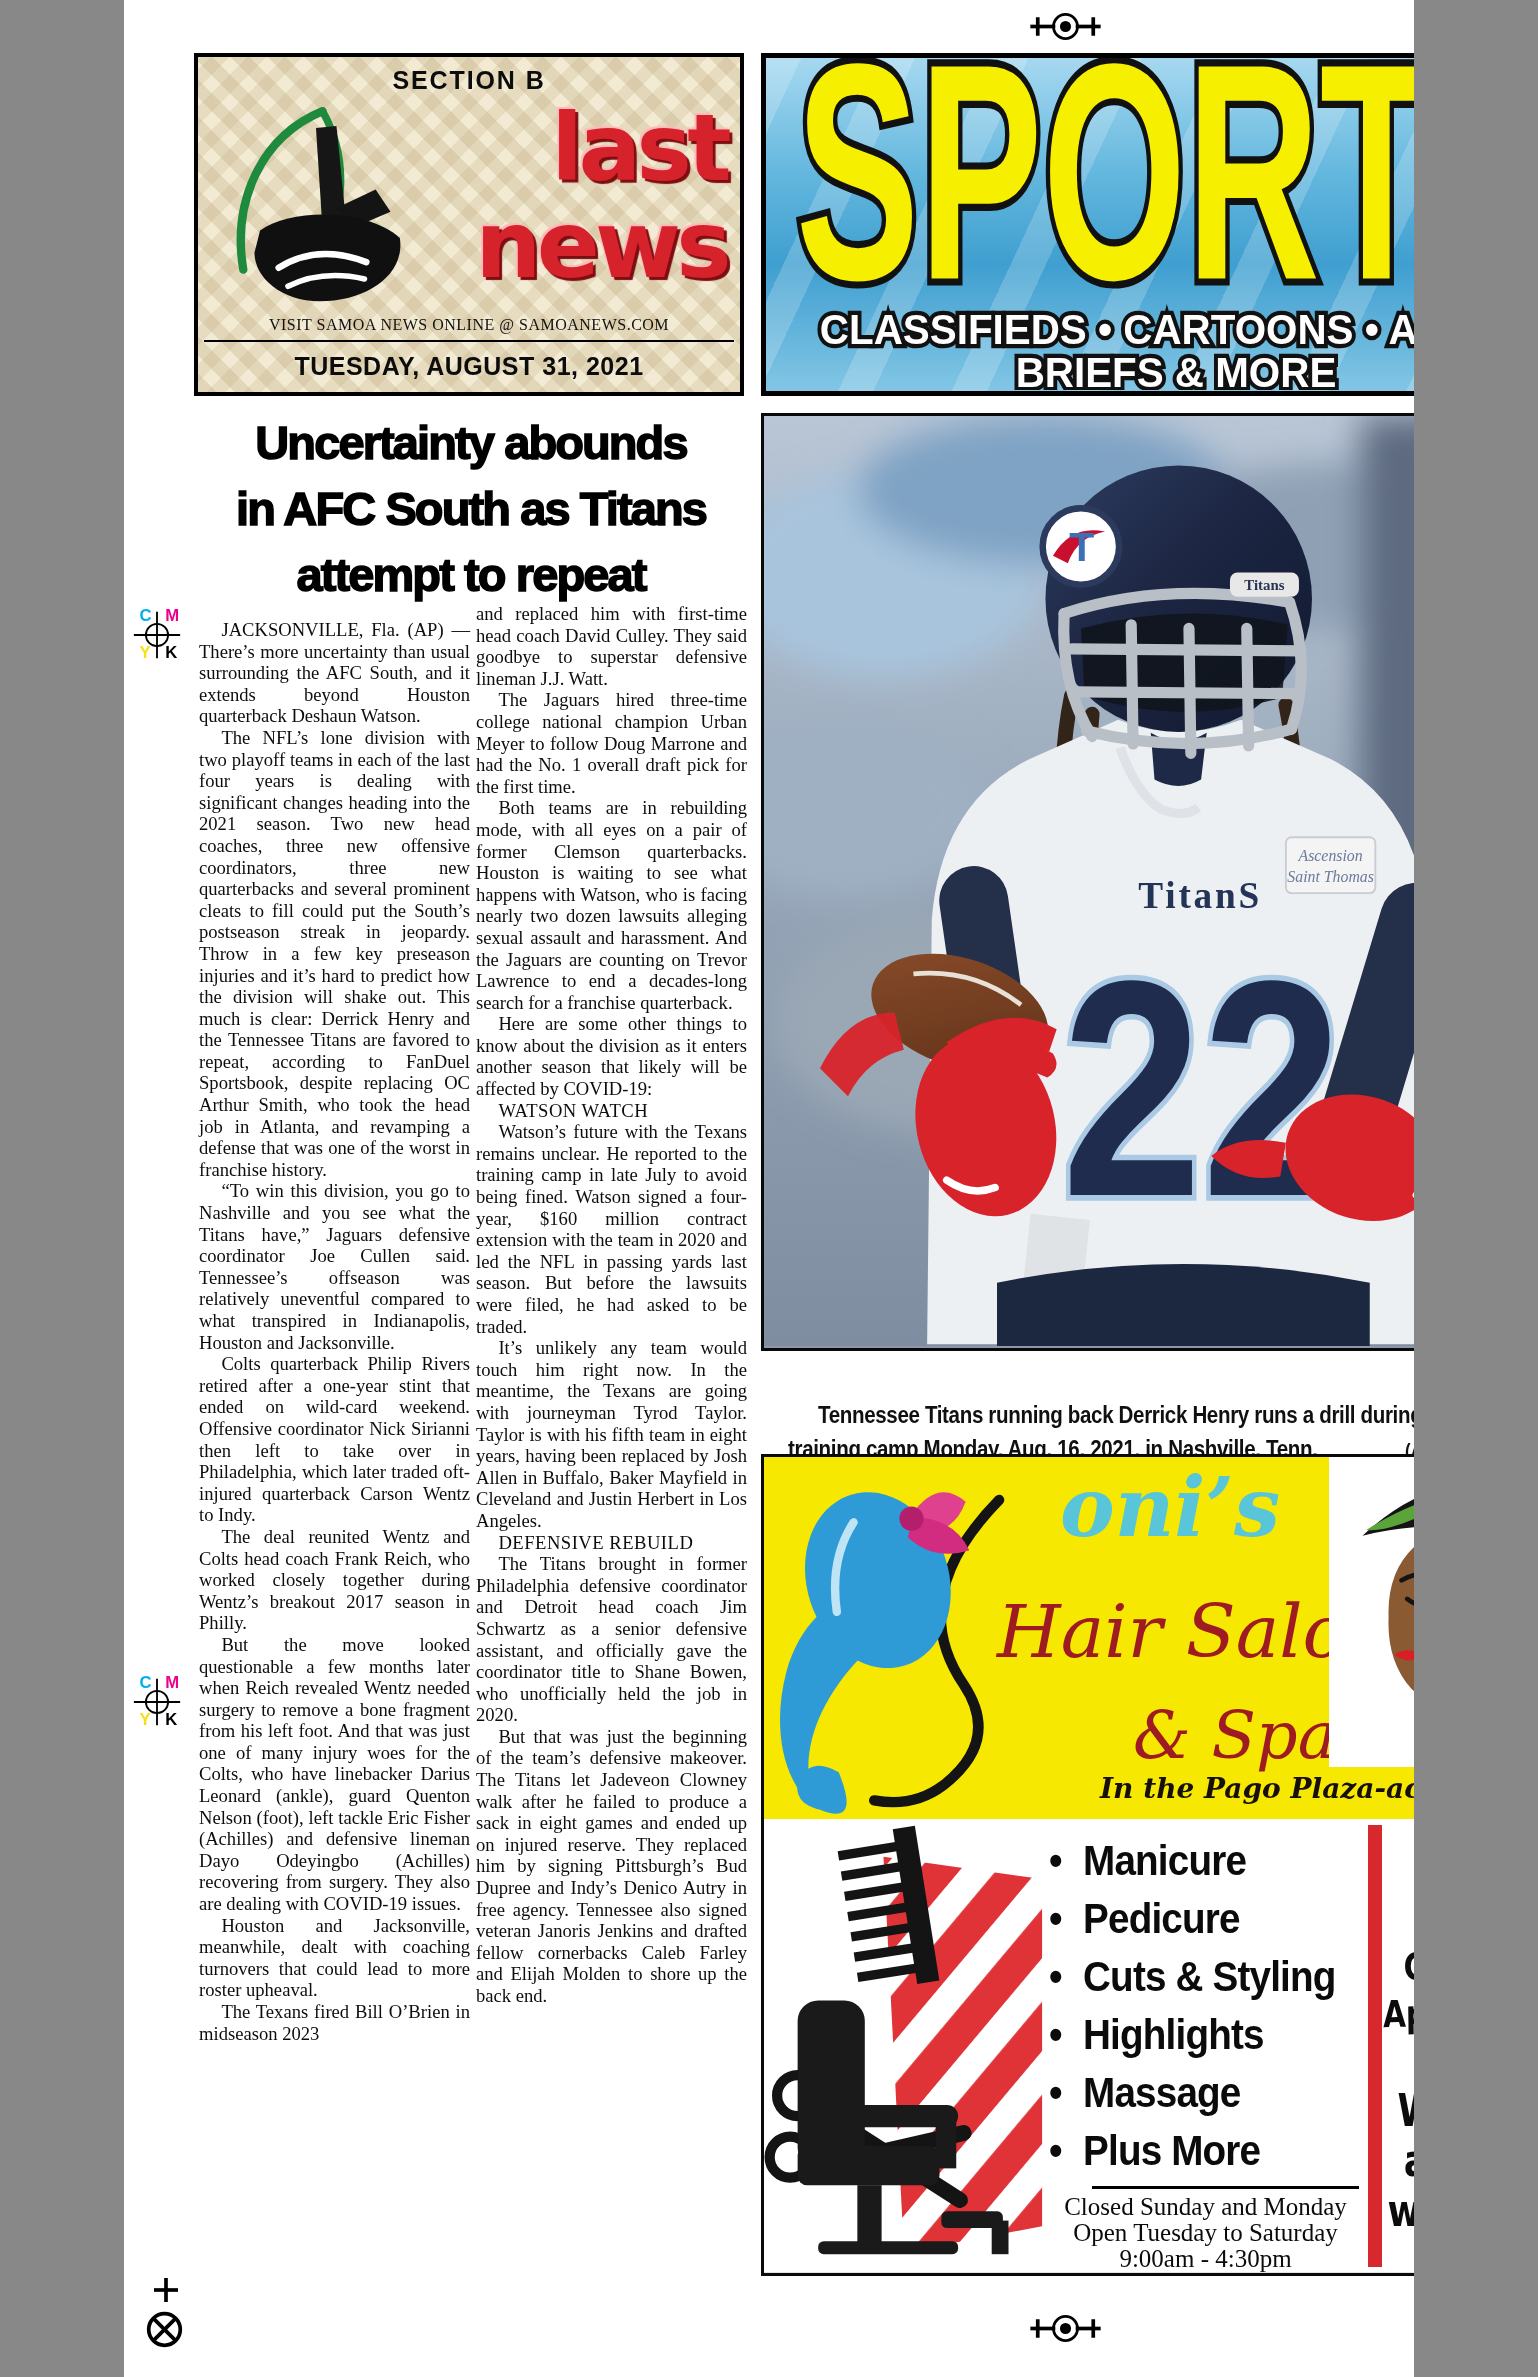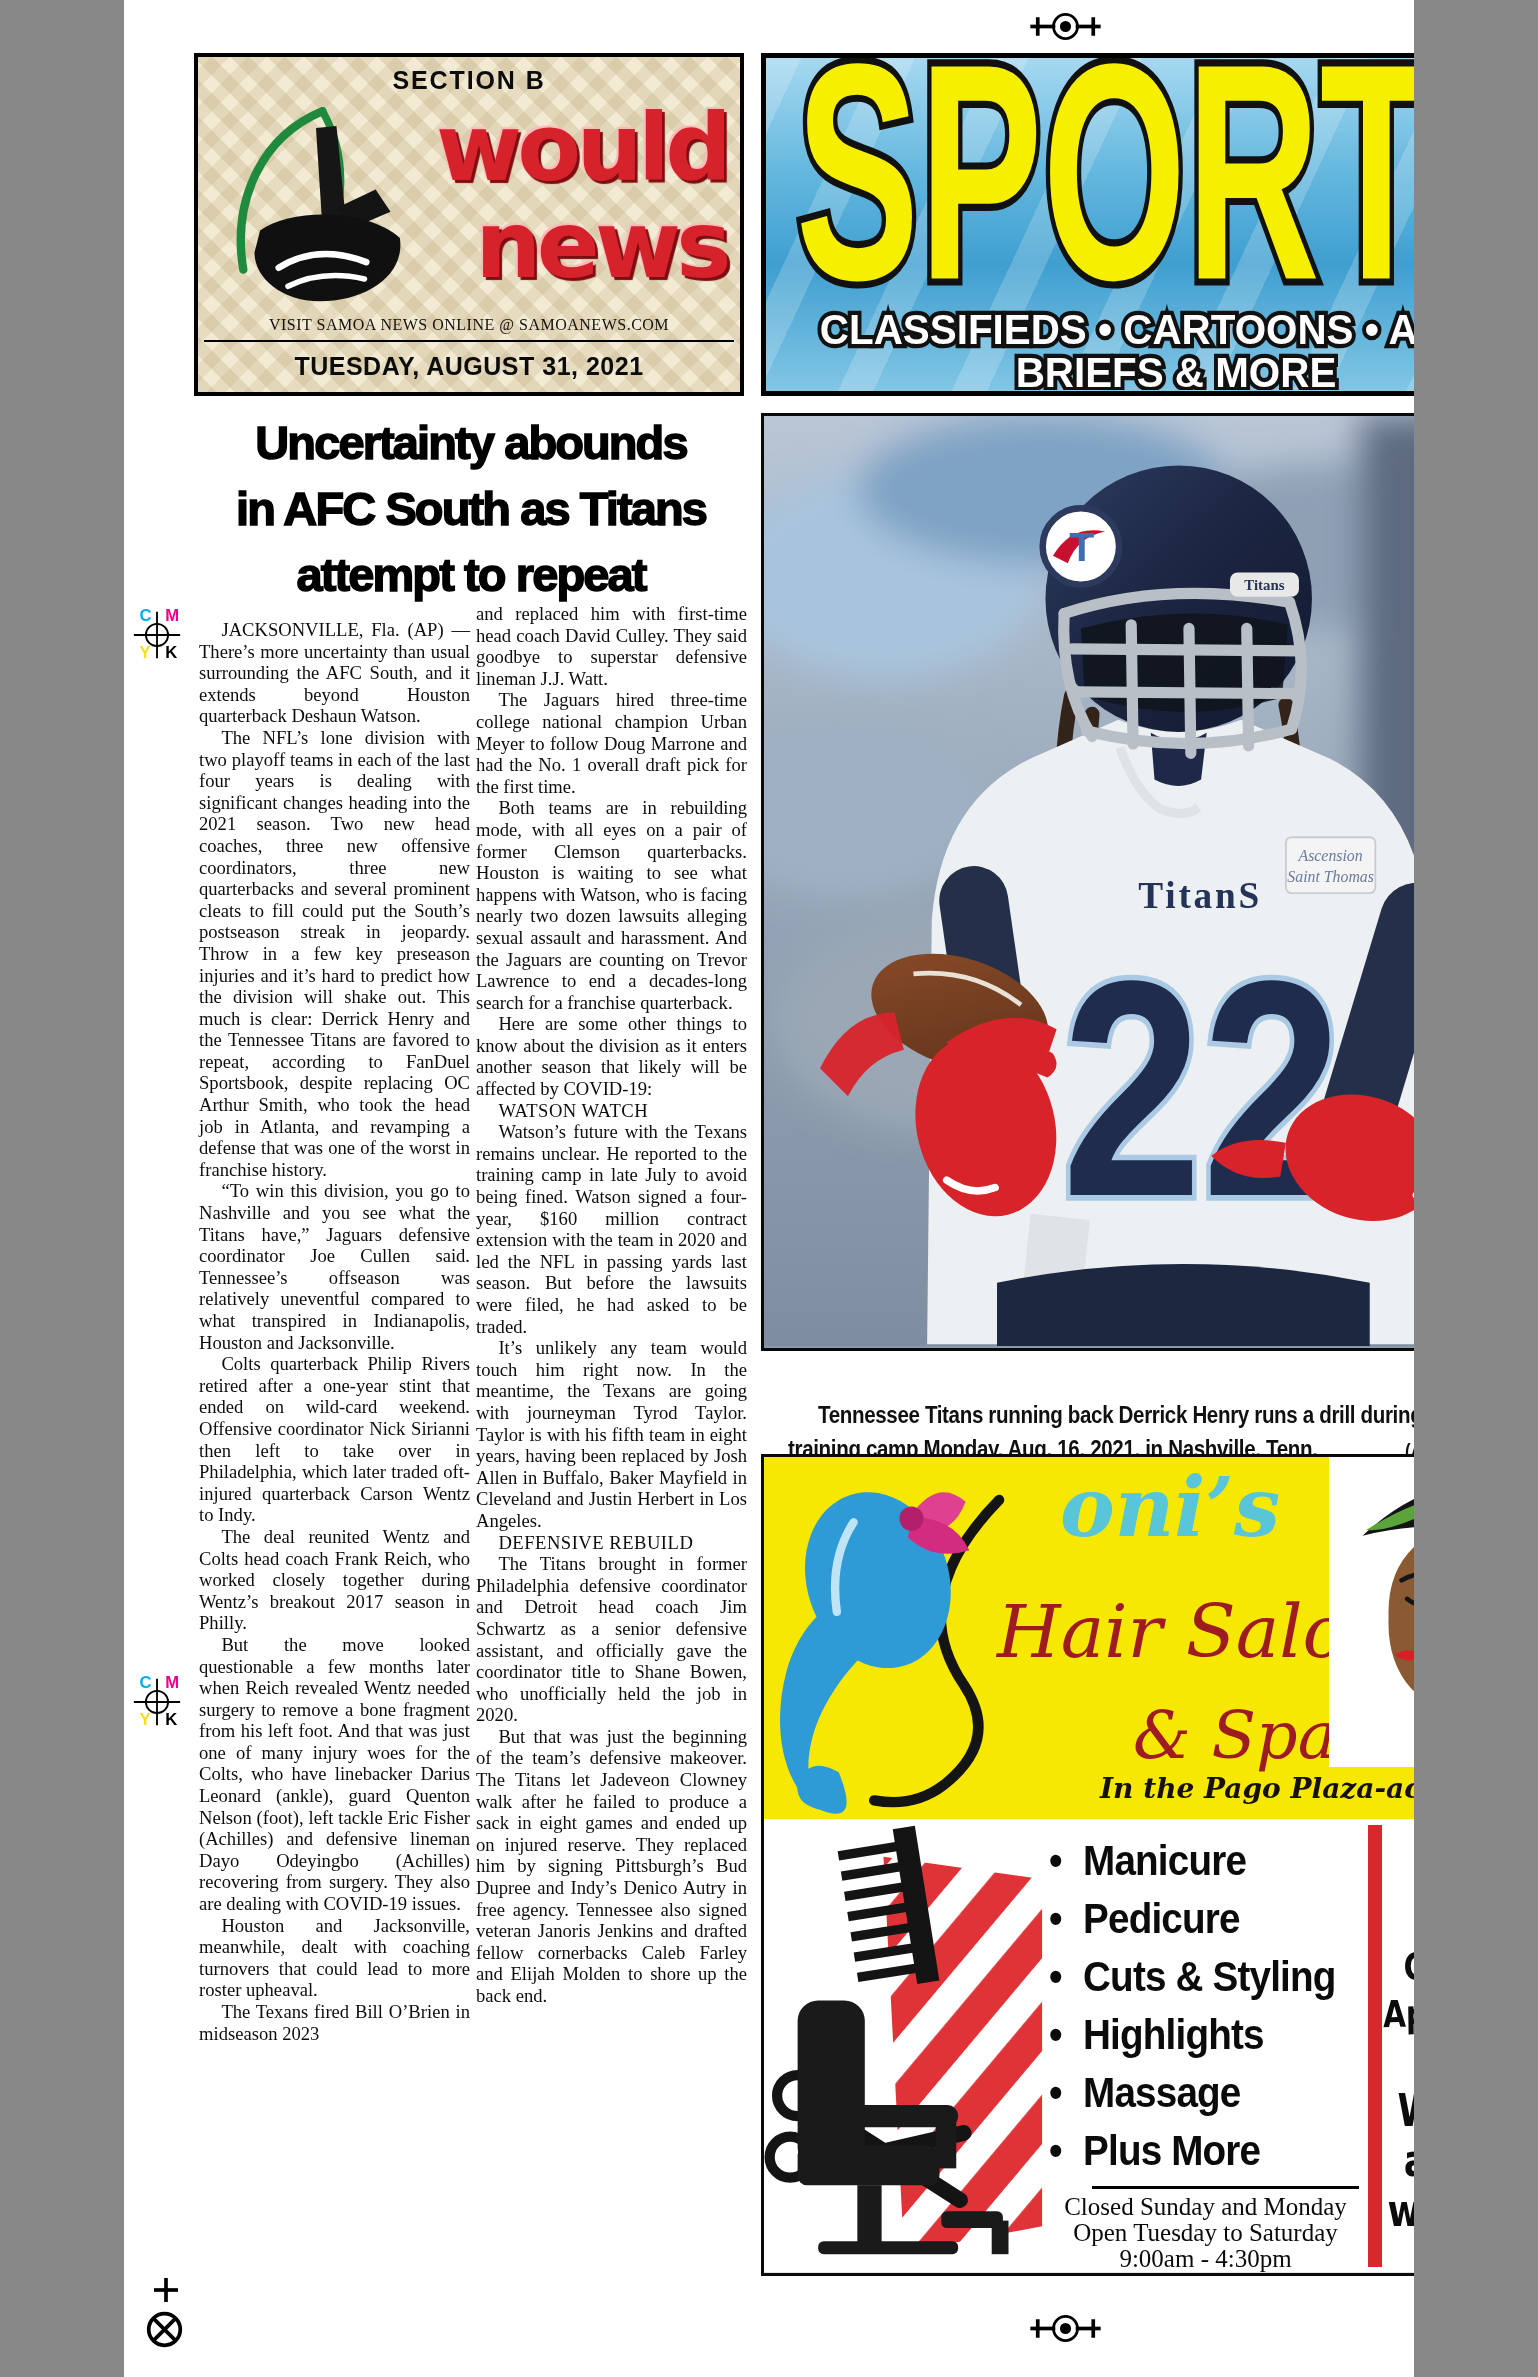--- a/index.html
+++ b/index.html
@@ -109,21 +109,21 @@
     <div class="sectionb">SECTION B</div>
     <svg class="abs" style="left:7.5px;top:41px;" width="233" height="222" viewBox="0 0 250 238">
       <path d="M125,14 C58,42 28,112 40,184" fill="none" stroke="#1f8a3d" stroke-width="9" stroke-linecap="round"></path>
       <path d="M125,14 C152,62 152,122 118,176" fill="none" stroke="#1f8a3d" stroke-width="8" stroke-linecap="round"></path>
       <path d="M118,32 L140,30 L152,150 L126,156 Z" fill="#161616"></path>
       <path d="M140,118 l42,-20 l16,24 l-42,18 Z" fill="#141414"></path>
       <path d="M58,142 C92,118 172,118 208,150 C214,190 172,218 122,218 C80,218 52,192 52,166 Z" fill="#101010"></path>
       <path d="M78,182 q42,-26 94,-6" fill="none" stroke="#fff" stroke-width="7" stroke-linecap="round"></path>
       <path d="M88,202 q36,-18 82,-8" fill="none" stroke="#fff" stroke-width="6" stroke-linecap="round"></path>
     </svg>
-    <div class="logo-word" style="top:45px;">would</div>
+    <div class="logo-word" style="top:45px;">last</div>
     <div class="logo-word" style="top:142px;">news</div>
     <div class="visit-line">VISIT SAMOA NEWS ONLINE @ SAMOANEWS.COM</div>
     <div class="mast-rule"></div>
     <div class="mast-date">TUESDAY, AUGUST 31, 2021</div>
   </div>
 
   <div class="banner">
     <div class="streaks"></div>
     <svg viewBox="0 0 878 356">
       <g transform="translate(439,236) scale(0.66,1.1)">

